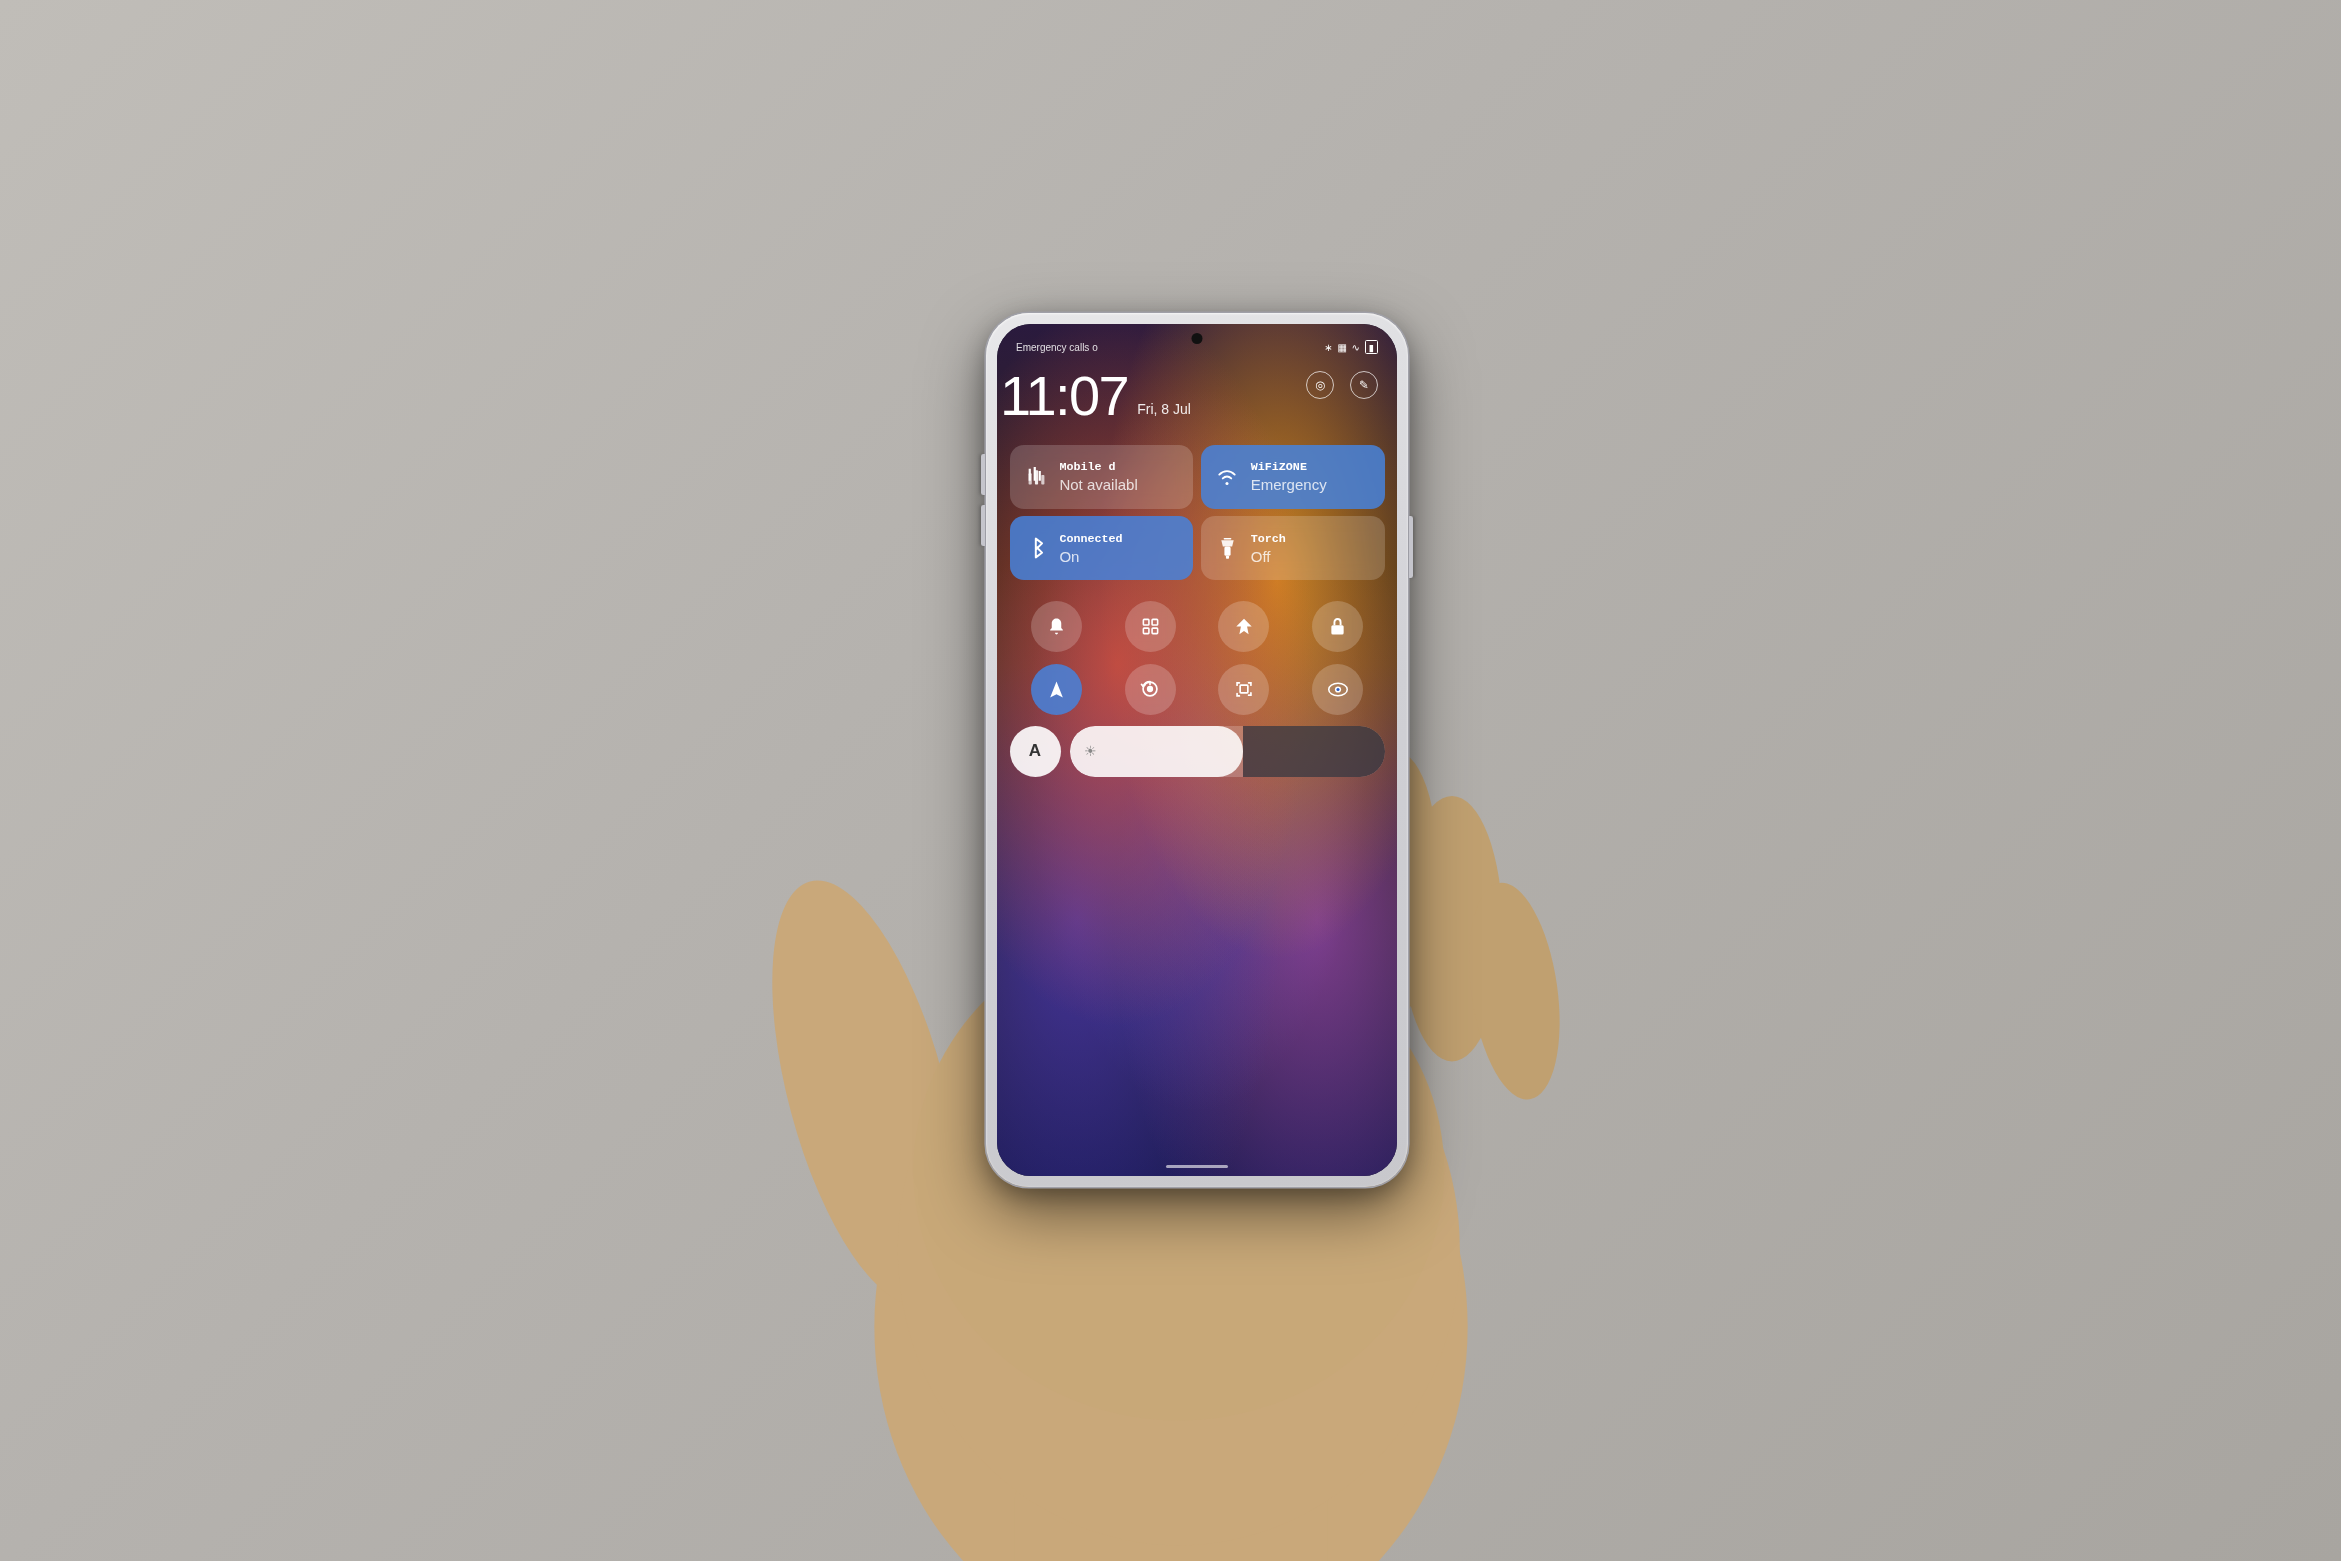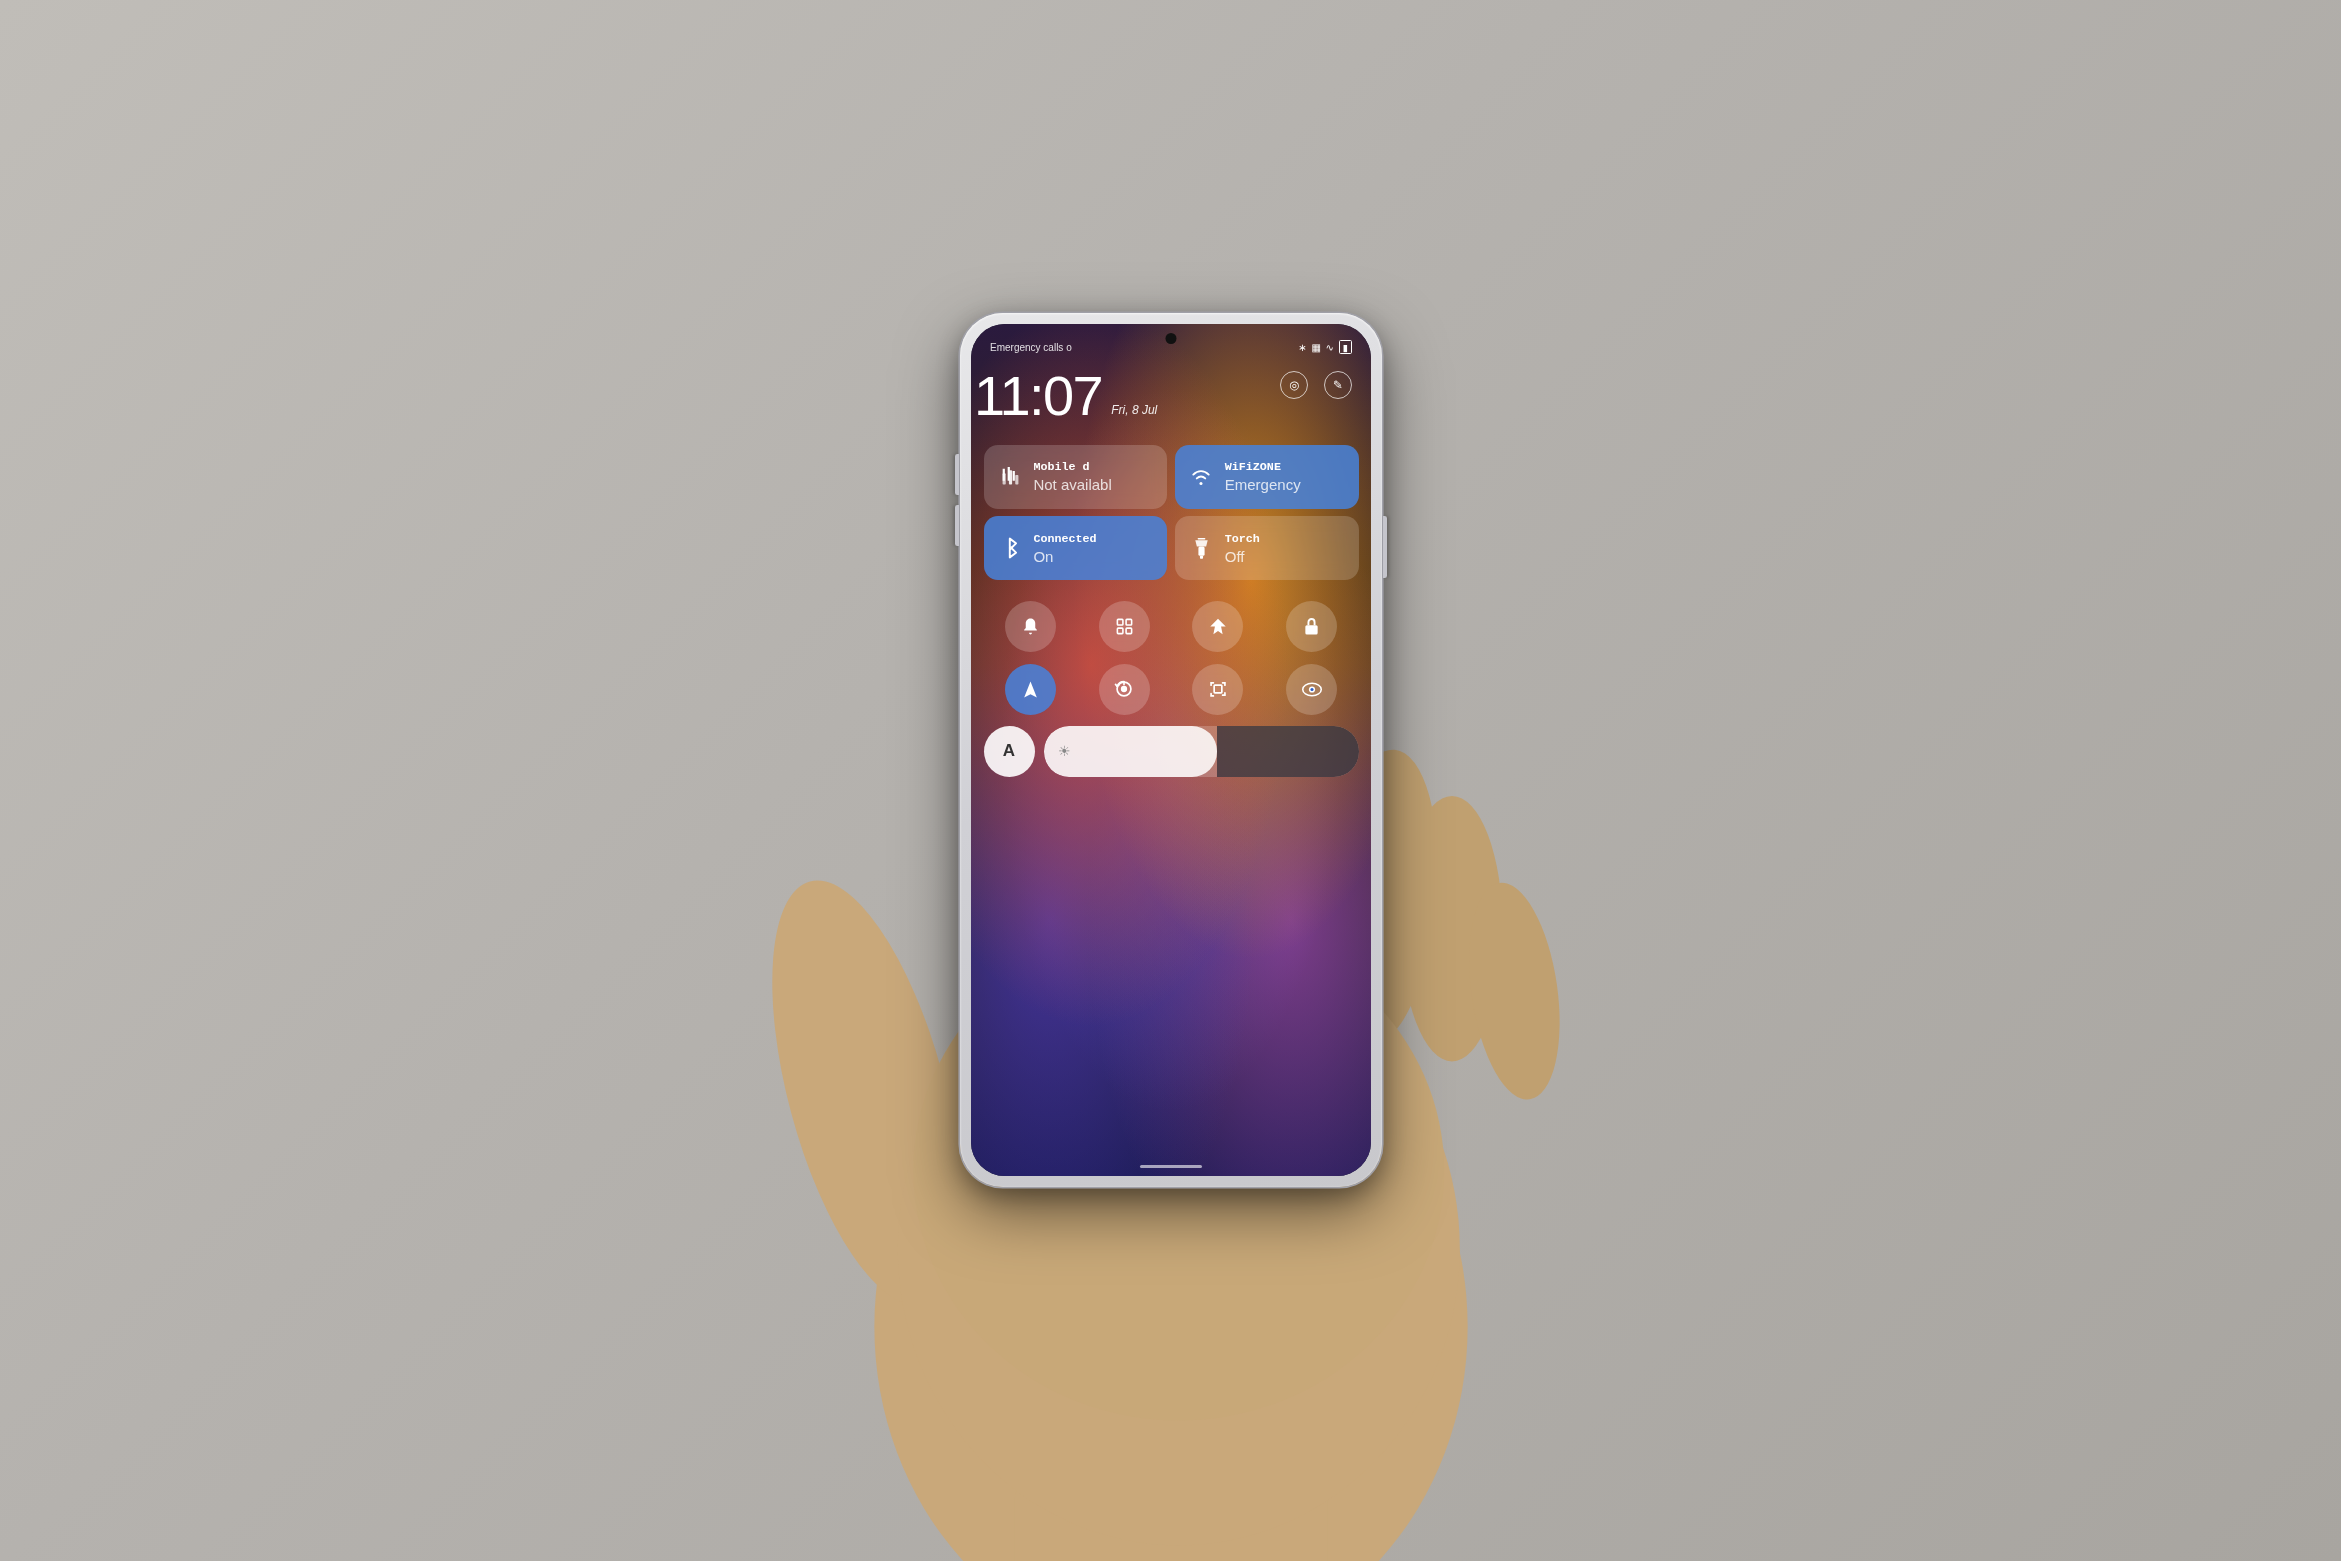--- a/index.html
+++ b/index.html
@@ -29,20 +29,21 @@
       width: 100%;
       height: 100%;
       background: linear-gradient(160deg, #e8e8ea 0%, #d0d0d5 50%, #c8c8cc 100%);
       border-radius: 43px;
       position: relative;
       box-shadow:
         0 0 0 1.6px #a0a0a8,
         0 23.4px 62px rgba(0,0,0,0.5),
         0 7.8px 23.4px rgba(0,0,0,0.3),
         inset 0 0.8px 2.3px rgba(255,255,255,0.8);
+      margin-left: 26px;
     }
 
     
     .btn-right {
       position: absolute;
       right: -4.7px;
       width: 4.7px;
       border-radius: 0 2.3px 2.3px 0;
       background: #c0c0c8;
       box-shadow: 1.6px 0 3.1px rgba(0,0,0,0.3);
@@ -116,28 +117,27 @@
 
     .time-display {
       font-size: 56px;
       font-weight: 200;
       color: white;
       letter-spacing: -1.6px;
       line-height: 1;
     }
 
     .date-display {
-      font-size: 12px;
+      font-size: 14px;
       color: rgba(255,255,255,0.9);
       font-weight: 300;
       margin-left: 3.1px;
       display: inline-block;
       vertical-align: bottom;
       margin-bottom: 6.2px;
-      font-style: italic;
     }
 
     .quick-action-icons {
       position: absolute;
       top: 47px;
       right: 19px;
       display: flex;
       gap: 15.6px;
       align-items: center;
     }

